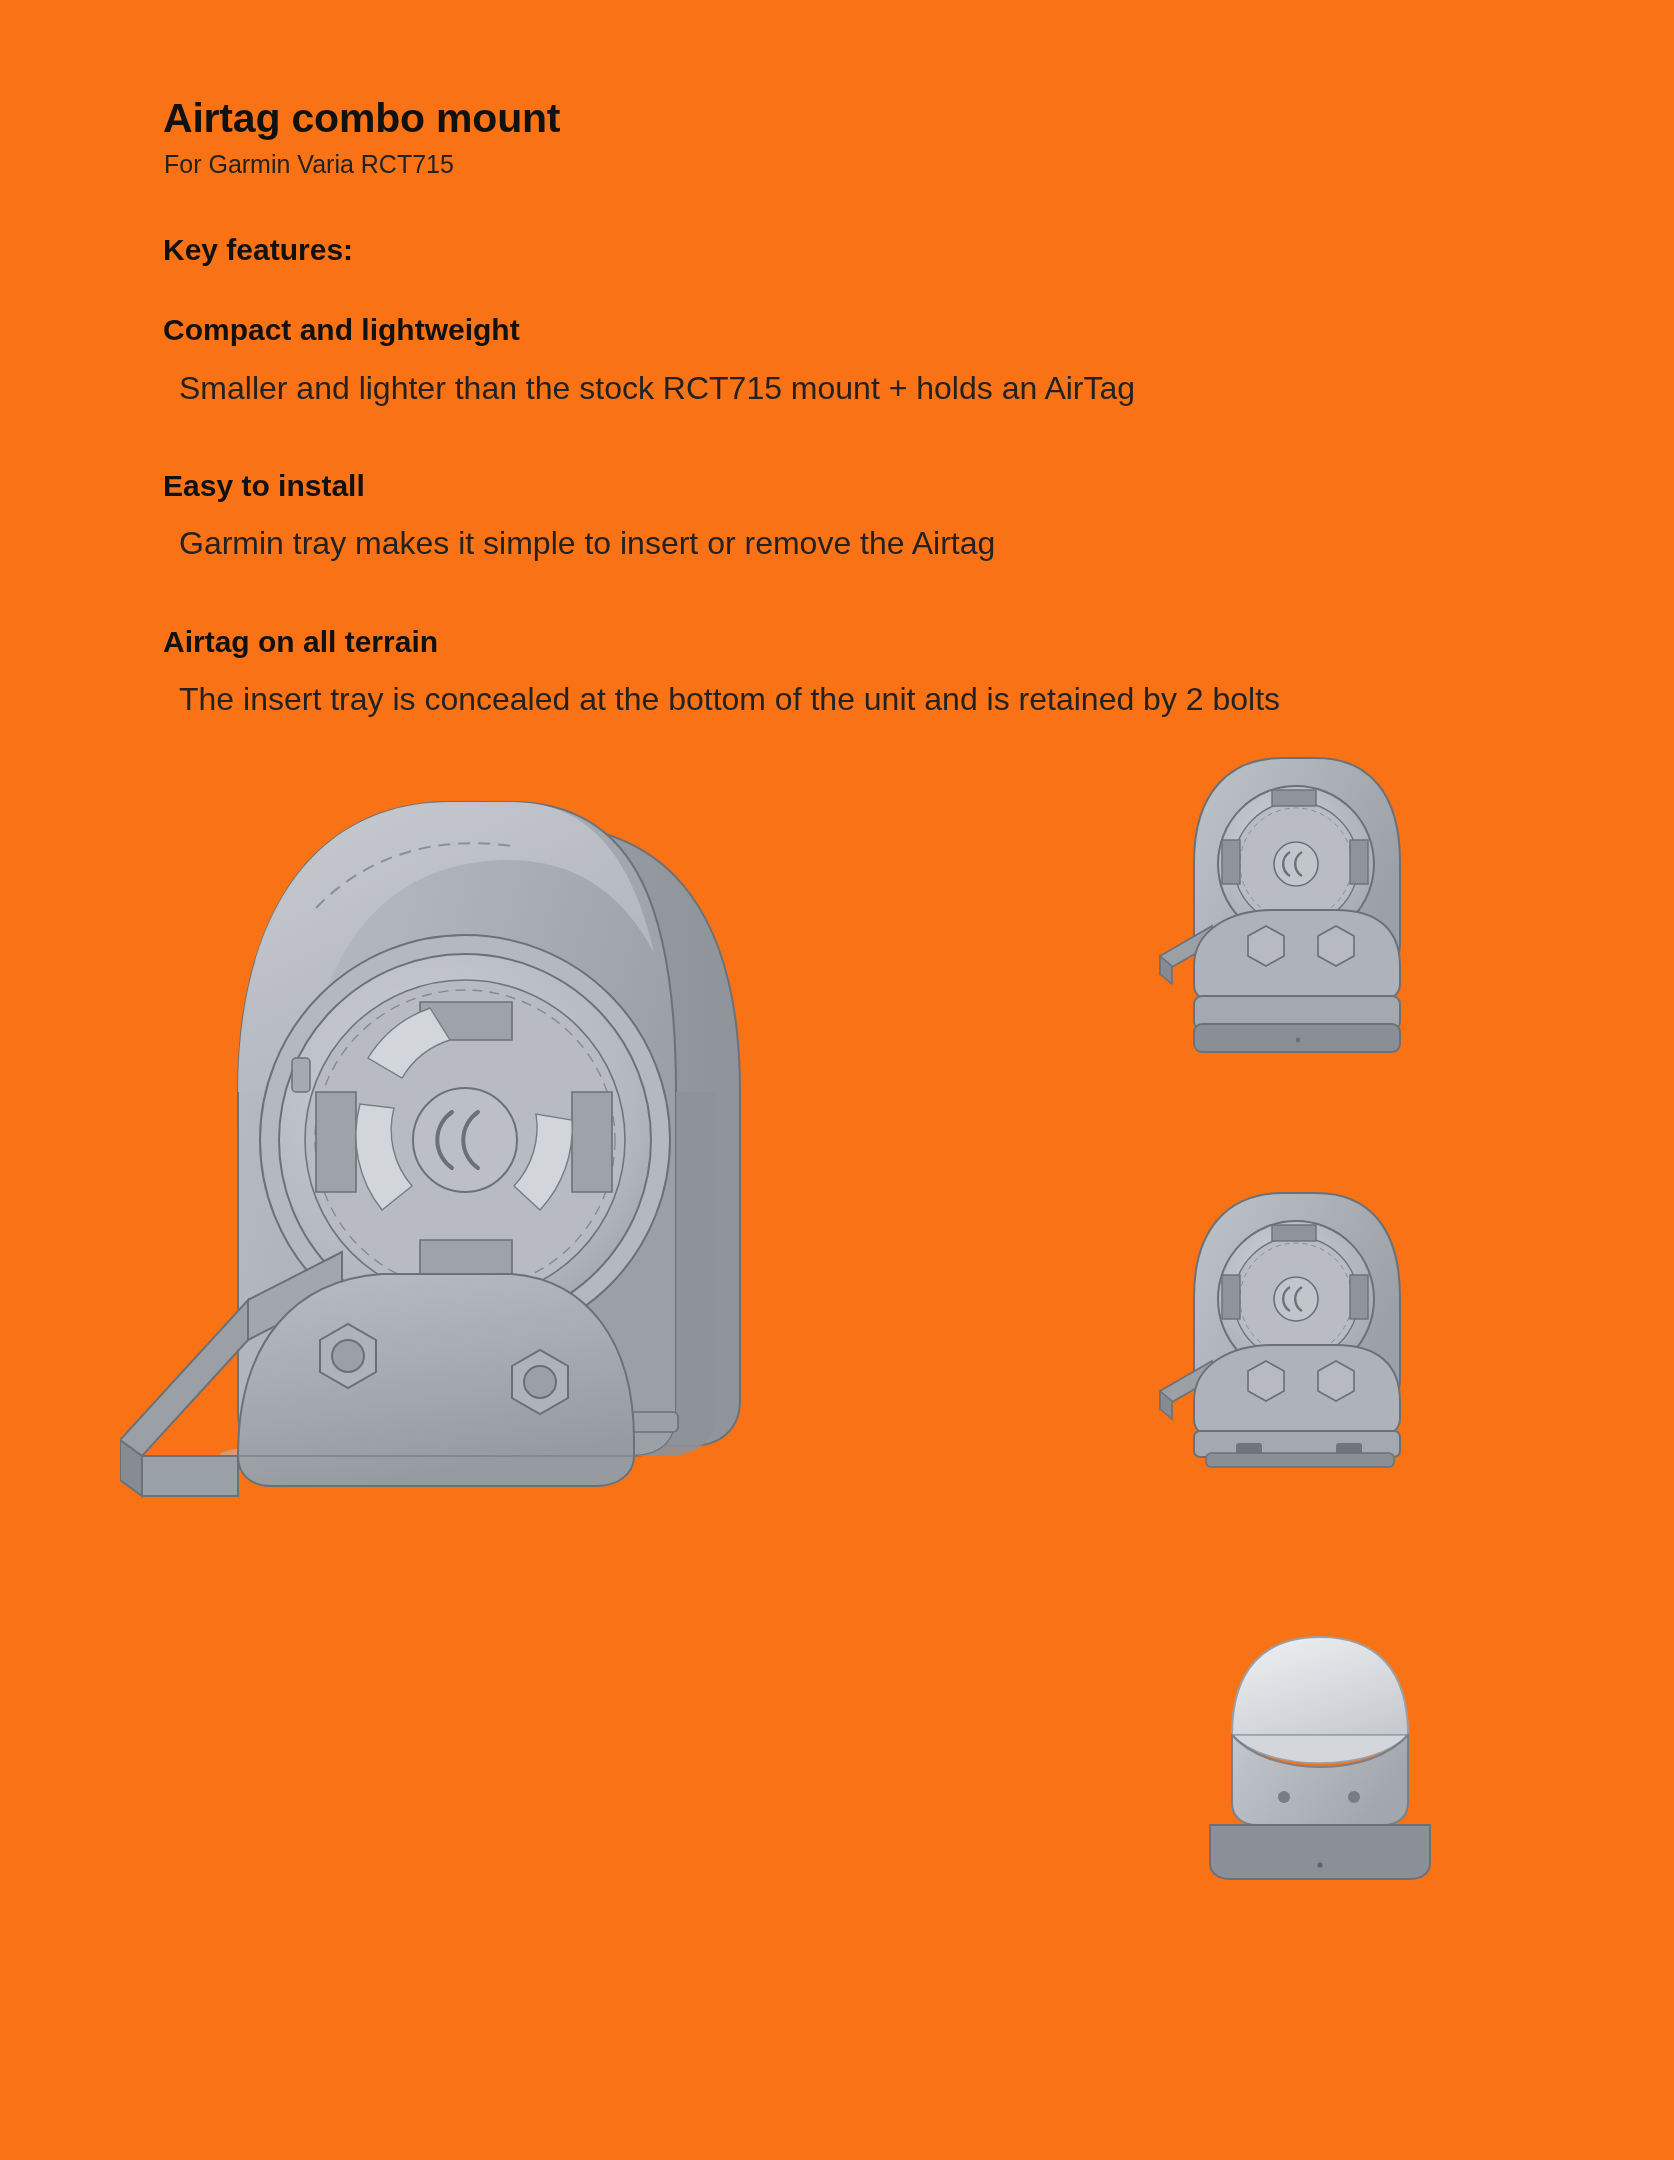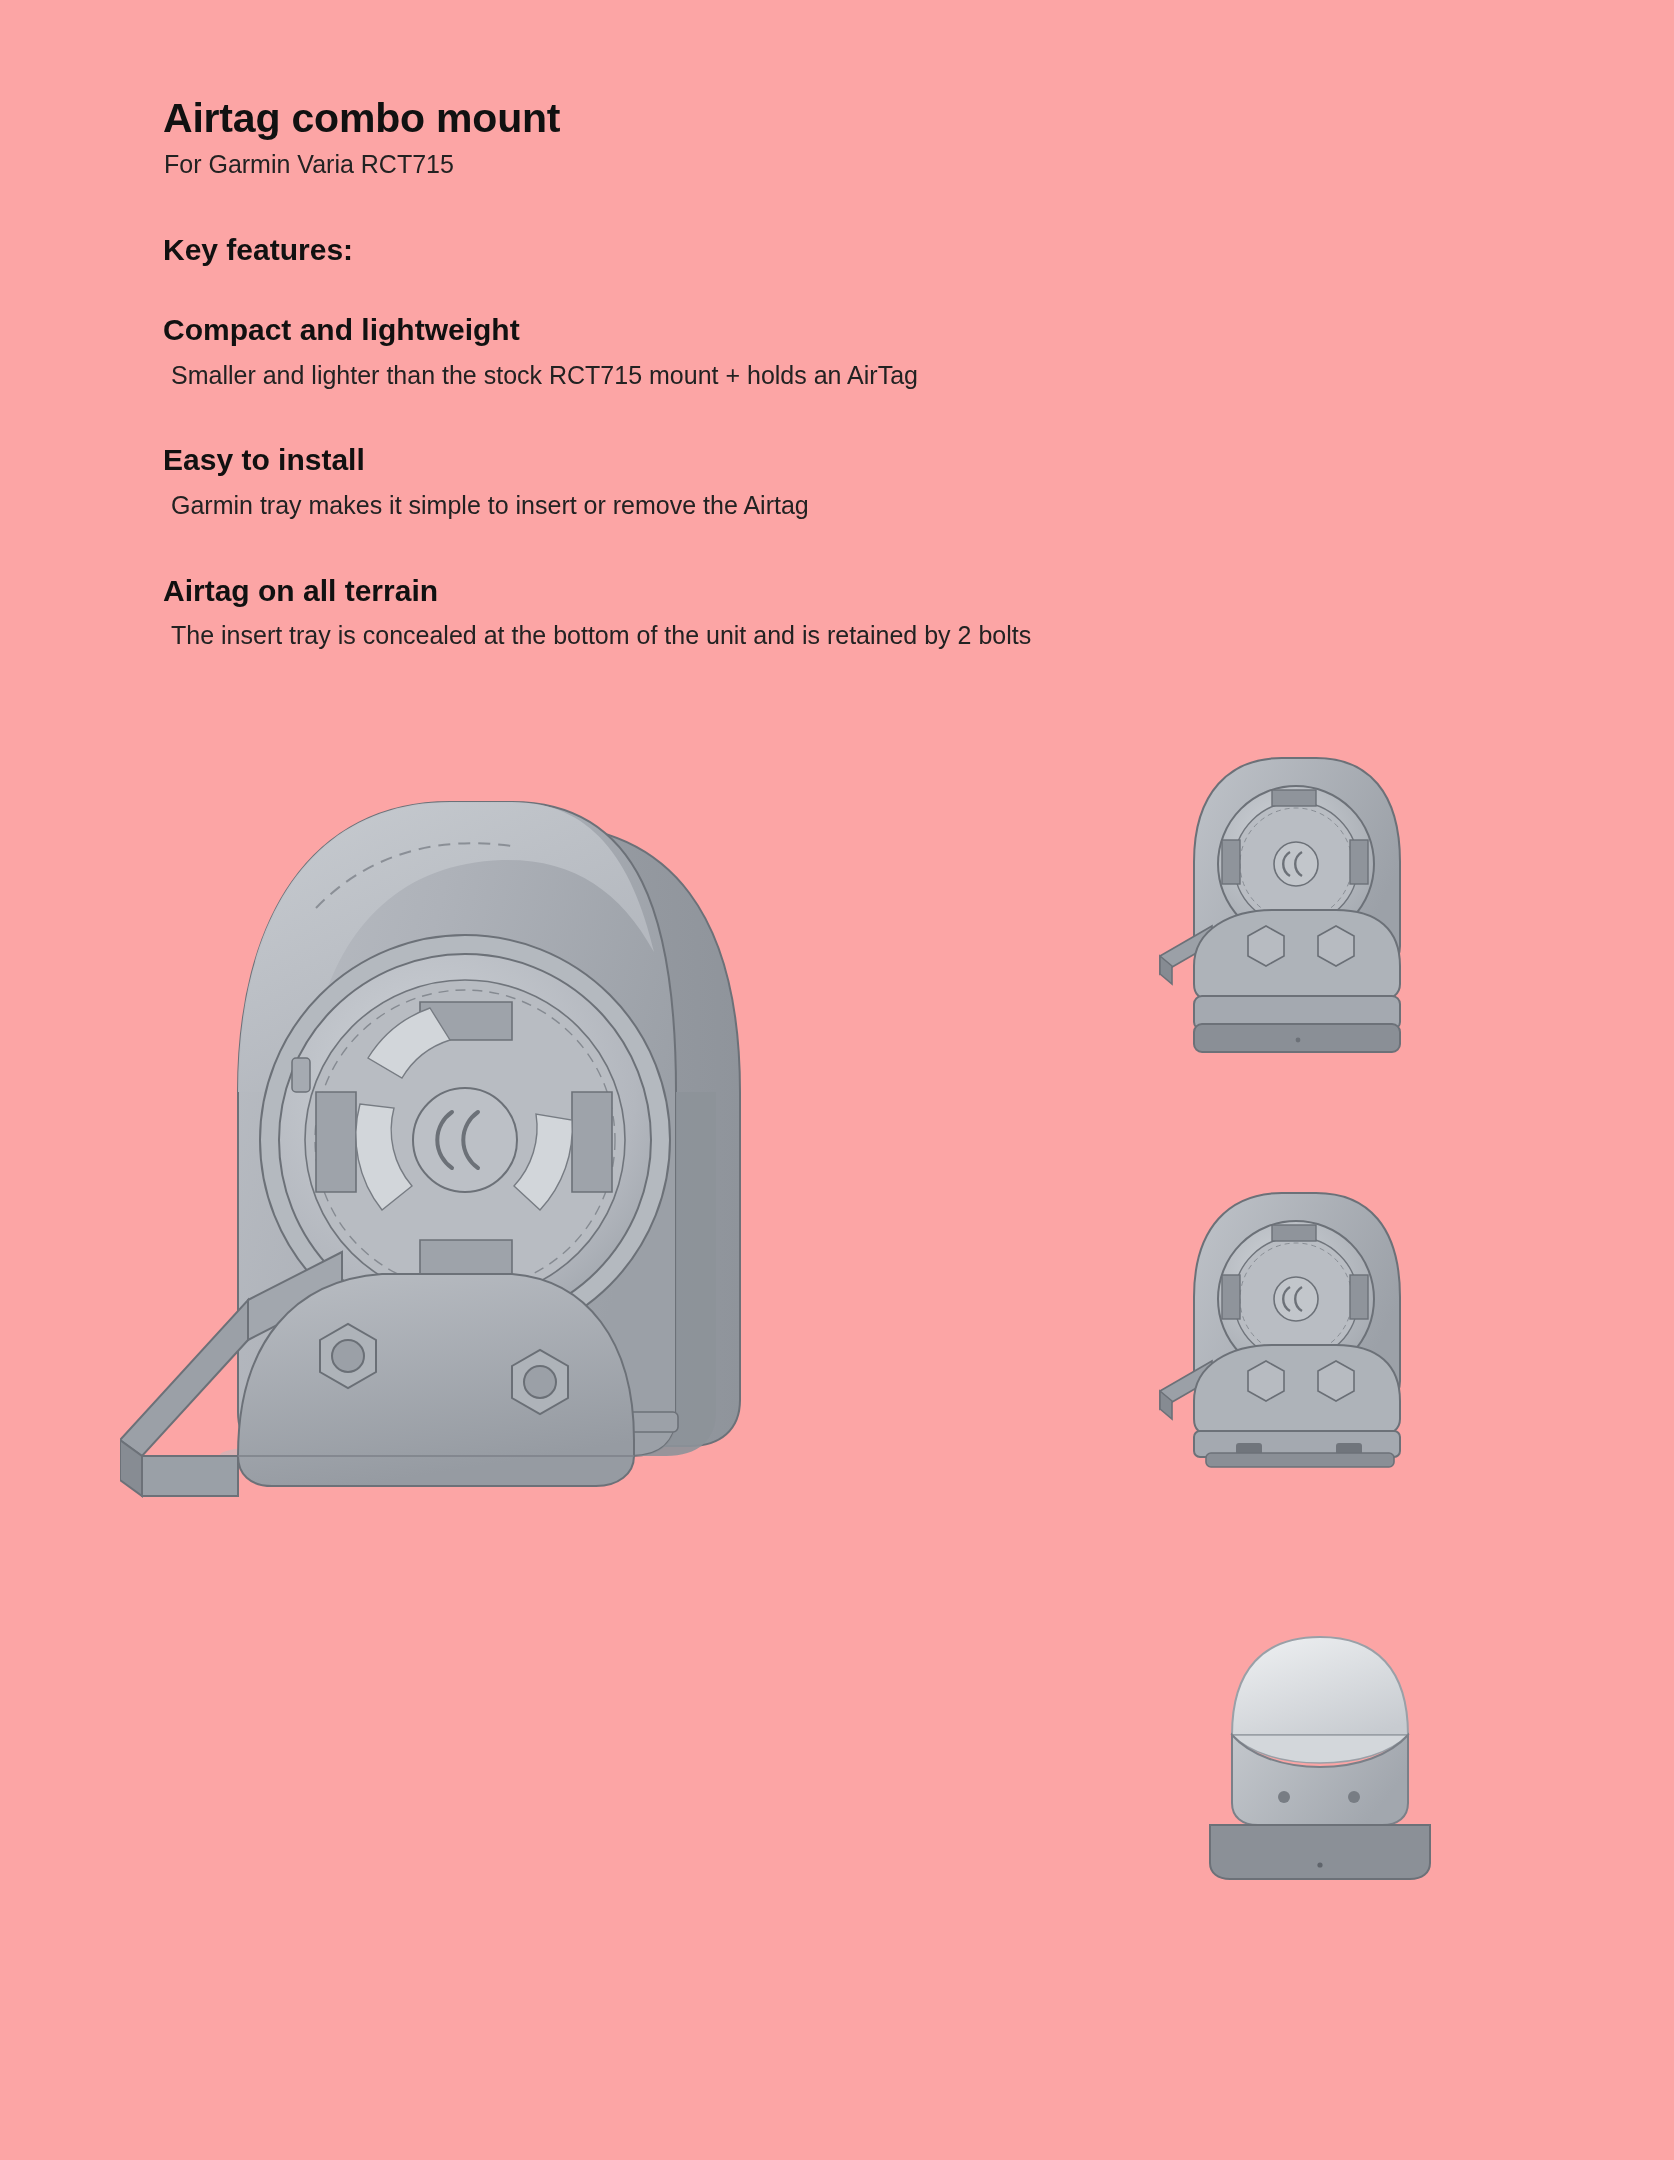--- a/index.html
+++ b/index.html
@@ -11,21 +11,21 @@
     width: 1674px;
     height: 2160px;
     position: relative;
     font-family: "Liberation Sans", sans-serif;
     color: #1a1a1a;
     overflow: hidden;
   }
   .page {
     position: absolute;
     inset: 0;
-    background: #fca5a5;
+    background: #f97316;
   }
 
   
   .text-block {
     position: absolute;
     left: 163px;
     top: 95px;
     width: 1200px;
   }
   .doc-title {
@@ -43,23 +43,23 @@
     line-height: 1.3;
   }
   .section-head {
     font-size: 30px;
     font-weight: bold;
     color: #111111;
     margin: 0;
     line-height: 1.35;
   }
   .section-body {
-    font-size: 25px;
+    font-size: 32px;
     color: #222222;
-    margin: 8px;
+    margin: 16px;
     line-height: 1.35;
   }
   .gap-lg { height: 48px; }
   .gap-md { height: 40px; }
 
   
   .figures {
     position: absolute;
     left: 0;
     top: 700px;

